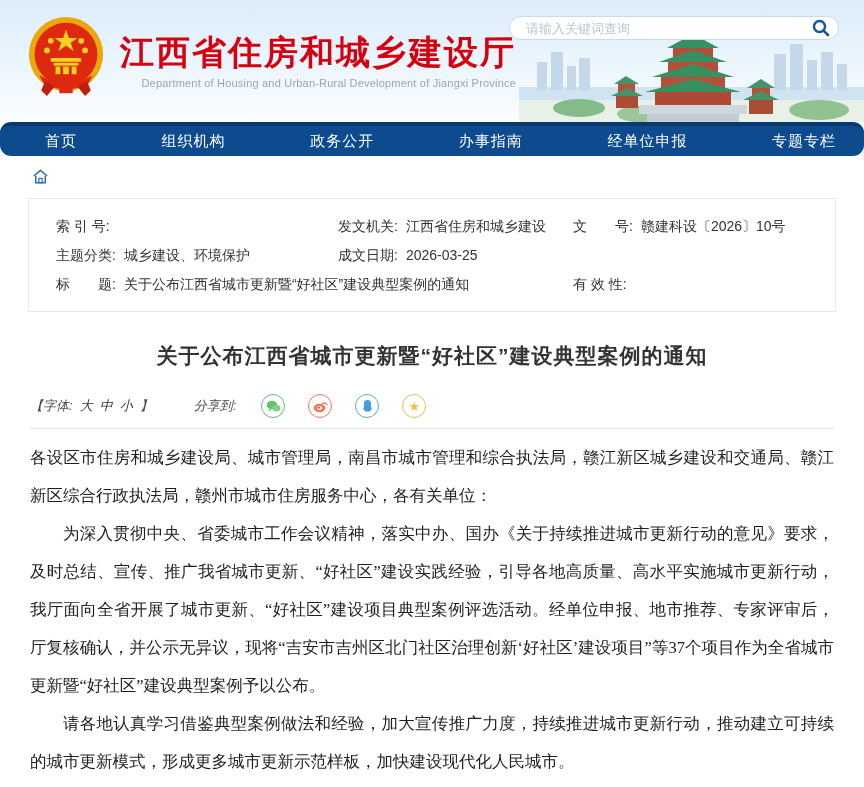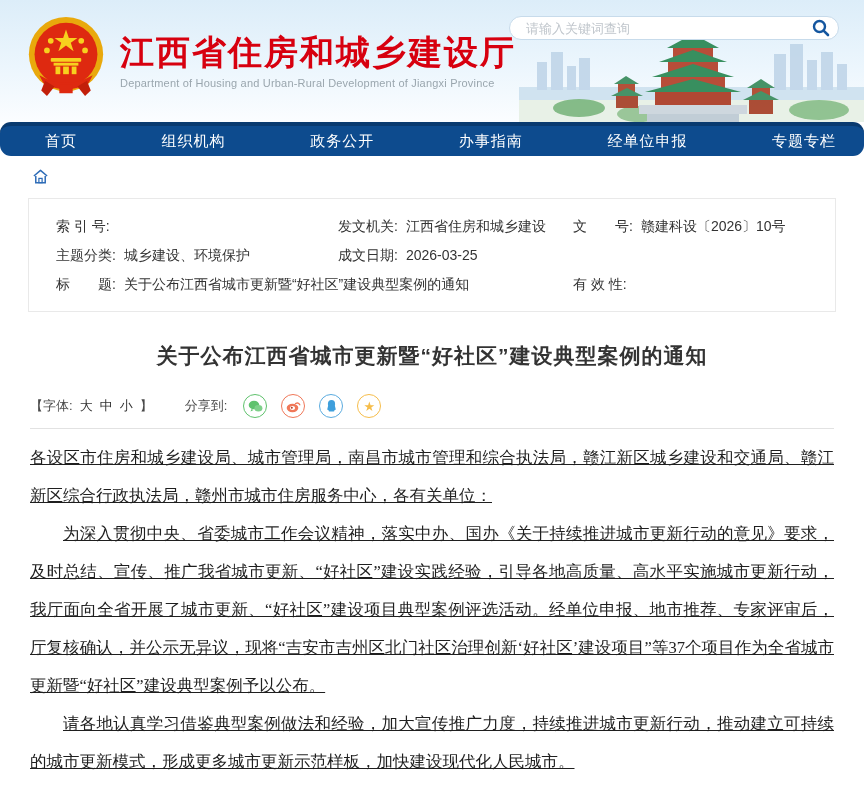--- a/index.html
+++ b/index.html
@@ -7,21 +7,21 @@
   body { font-family:"Liberation Sans","DejaVu Sans",sans-serif; }
   .page { position:relative; width:864px; height:787px; background:#fff; overflow:hidden; margin:0 auto; }
 
   
   .header { position:relative; height:122px; background:linear-gradient(180deg,#dcedf9 0%,#ecf6fd 55%,#fbfdff 100%); overflow:hidden; }
   .scenic { position:absolute; right:0; bottom:0; width:345px; height:90px; opacity:.95; }
   .brand { position:absolute; left:26px; top:16px; display:flex; align-items:center; z-index:2; }
   .emblem { width:80px; height:84px; flex:0 0 auto; }
   .brand-text { margin-left:14px; padding-top:6px; }
   .site-title { font-size:34px; font-weight:bold; color:#d7000f; letter-spacing:2px; line-height:1.15; }
-  .site-subtitle { font-size:11px; color:#9aa6ae; margin-top:4px; letter-spacing:.2px; }
+  .site-subtitle { font-size:11px; color:#9aa6ae; margin-top:4px; letter-spacing:.2px;text-align:right; }
   .search-box { position:absolute; left:509px; top:16px; width:330px; height:24px; background:#fff; border:1px solid #c7dbeb; border-radius:15px; display:flex; align-items:center; z-index:3; }
   .search-input { flex:1; border:none; outline:none; background:transparent; font-size:13px; color:#333; padding:0 8px 0 16px; font-family:inherit; }
   .search-input::placeholder { color:#c0c6cc; }
   .search-btn { width:34px; height:26px; border:none; background:transparent; cursor:pointer; display:flex; align-items:center; justify-content:center; }
 
   
   .nav { height:34px; background:#0d4b8e; border-top:4px solid #093a6f; display:flex; align-items:center; justify-content:space-between; padding:0 28px 0 45px;border-radius:11px; }
   .nav-item { color:#fff; font-size:15px; letter-spacing:1px; cursor:pointer; line-height:36px; }
 
   
@@ -34,32 +34,32 @@
   .doc-cell { padding-left:27px; white-space:nowrap; overflow:hidden; }
   .doc-cell.span2 { grid-column:1 / 3; }
   .doc-label { color:#333; }
   .doc-value { color:#333; margin-left:8px; }
 
   
   .article-title { margin-top:30px; text-align:center; font-size:21px; font-weight:bold; color:#333; letter-spacing:1px; }
   .meta-line { margin:24px 30px 0; display:flex; justify-content:space-between; align-items:center; font-size:13px; color:#595959; }
   .meta-left { display:flex; align-items:center; gap:6px; }
   .meta-source-val { font-weight:bold; color:#4a4a4a; }
-  .meta-right { display:flex; align-items:center; gap:14px; color:#4a4a4a; }
+  .meta-right { display:flex; align-items:center; gap:23px; color:#4a4a4a;font-style:italic; }
   .font-widget { display:flex; align-items:center; gap:7px; margin-right:18px; }
   .font-size-btn { cursor:pointer; color:#333; }
   .share-label { margin-right:2px; }
   .share-circle { width:24px; height:24px; border-radius:50%; display:inline-flex; align-items:center; justify-content:center; cursor:pointer; background:#fff; }
   .share-circle.wechat { border:1px solid #5fc26d; }
   .share-circle.weibo  { border:1px solid #f07758; }
   .share-circle.qq     { border:1px solid #5aabdf; }
   .share-circle.fav    { border:1px solid #f6bd4a; color:#f6bd4a; font-size:13px; line-height:1; }
   .divider { margin:10px 30px 0; border-bottom:1px solid #e2e2e2; }
 
-  .body-text { margin:10px 30px 0; font-family:"Liberation Serif","DejaVu Serif",serif; font-size:16.5px; color:#1f1f1f; line-height:38px; text-align:justify;text-decoration:underline; }
+  .body-text { margin:10px 30px 0; font-family:"Liberation Serif","DejaVu Serif",serif; font-size:16.5px; color:#1f1f1f; line-height:38px; text-align:justify; }
   .body-text p.indent { text-indent:2em; }
 </style>
 </head>
 <body>
 
 <div class="page">
 
   <div class="header">
 
     <svg class="scenic" viewBox="0 0 345 90">

